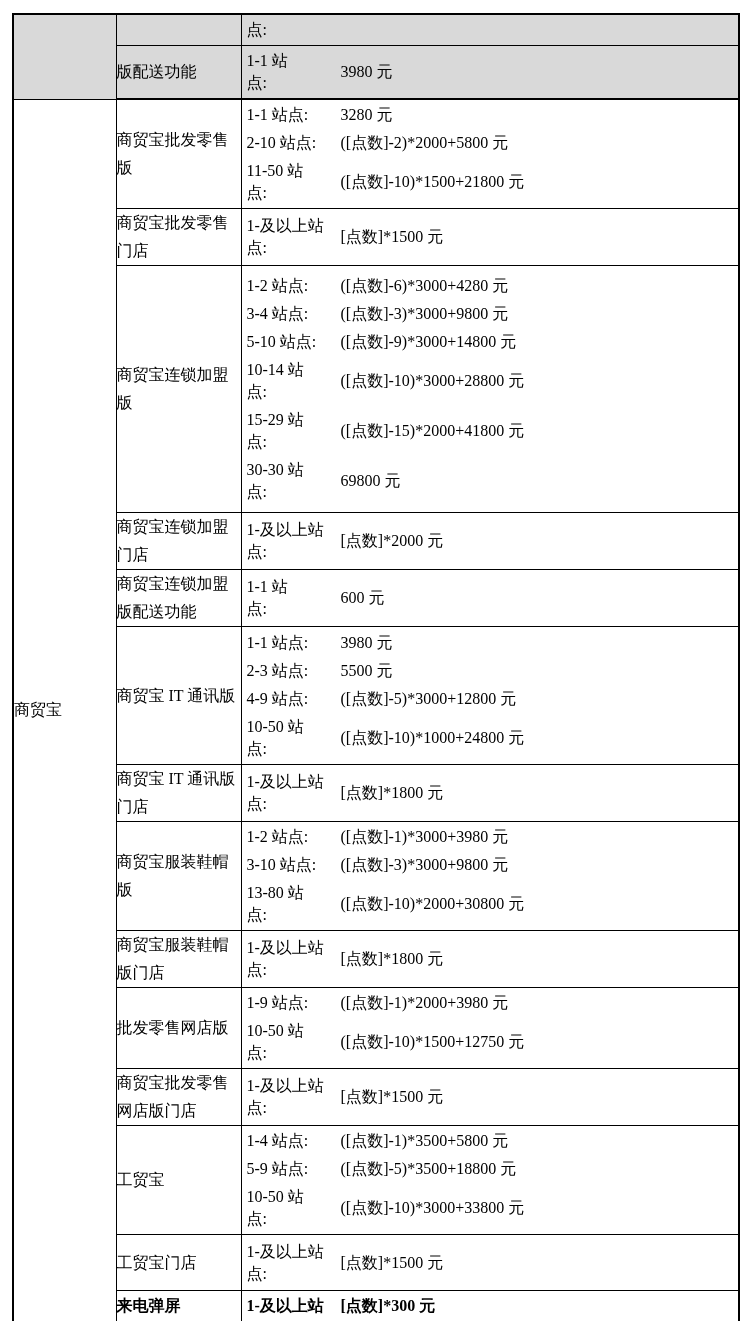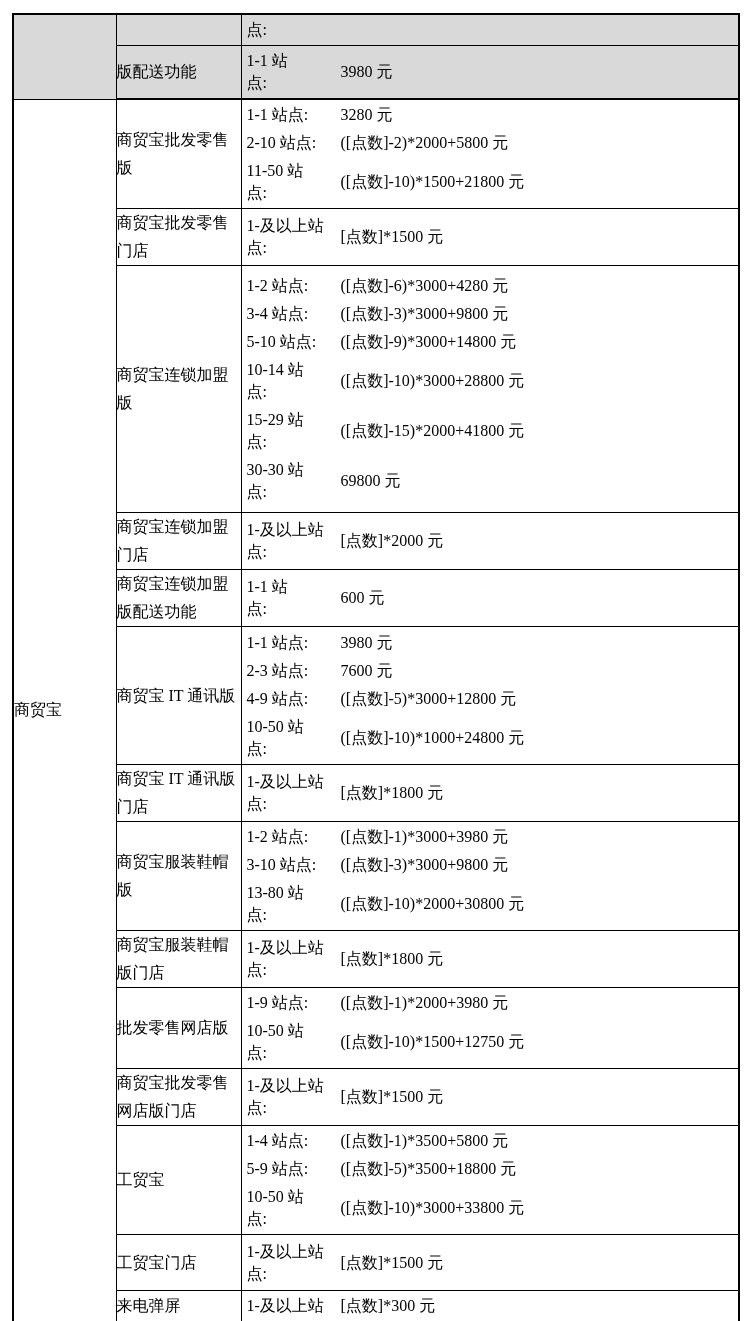--- a/index.html
+++ b/index.html
@@ -200,21 +200,21 @@
         <tr style="height: 138px;">
           <td class="name">商贸宝 IT 通讯版</td>
           <td class="price">
             <div class="tiers">
               <div class="tier">
                 <span class="tier-label">1-1 站点:</span>
                 <span class="tier-value">3980 元</span>
               </div>
               <div class="tier">
                 <span class="tier-label">2-3 站点:</span>
-                <span class="tier-value">7600 元</span>
+                <span class="tier-value">5500 元</span>
               </div>
               <div class="tier">
                 <span class="tier-label">4-9 站点:</span>
                 <span class="tier-value">([点数]-5)*3000+12800 元</span>
               </div>
               <div class="tier">
                 <span class="tier-label">10-50 站
 点:</span>
                 <span class="tier-value">([点数]-10)*1000+24800 元</span>
               </div>
@@ -322,21 +322,21 @@
           <td class="price">
             <div class="tiers">
               <div class="tier">
                 <span class="tier-label">1-及以上站
 点:</span>
                 <span class="tier-value">[点数]*1500 元</span>
               </div>
             </div>
           </td>
         </tr>
-        <tr style="height: 27px;">
+        <tr style="height: 27px; font-weight: bold;">
           <td class="name">来电弹屏</td>
           <td class="price">
             <div class="tiers">
               <div class="tier">
                 <span class="tier-label">1-及以上站</span>
                 <span class="tier-value">[点数]*300 元</span>
               </div>
             </div>
           </td>
         </tr>

